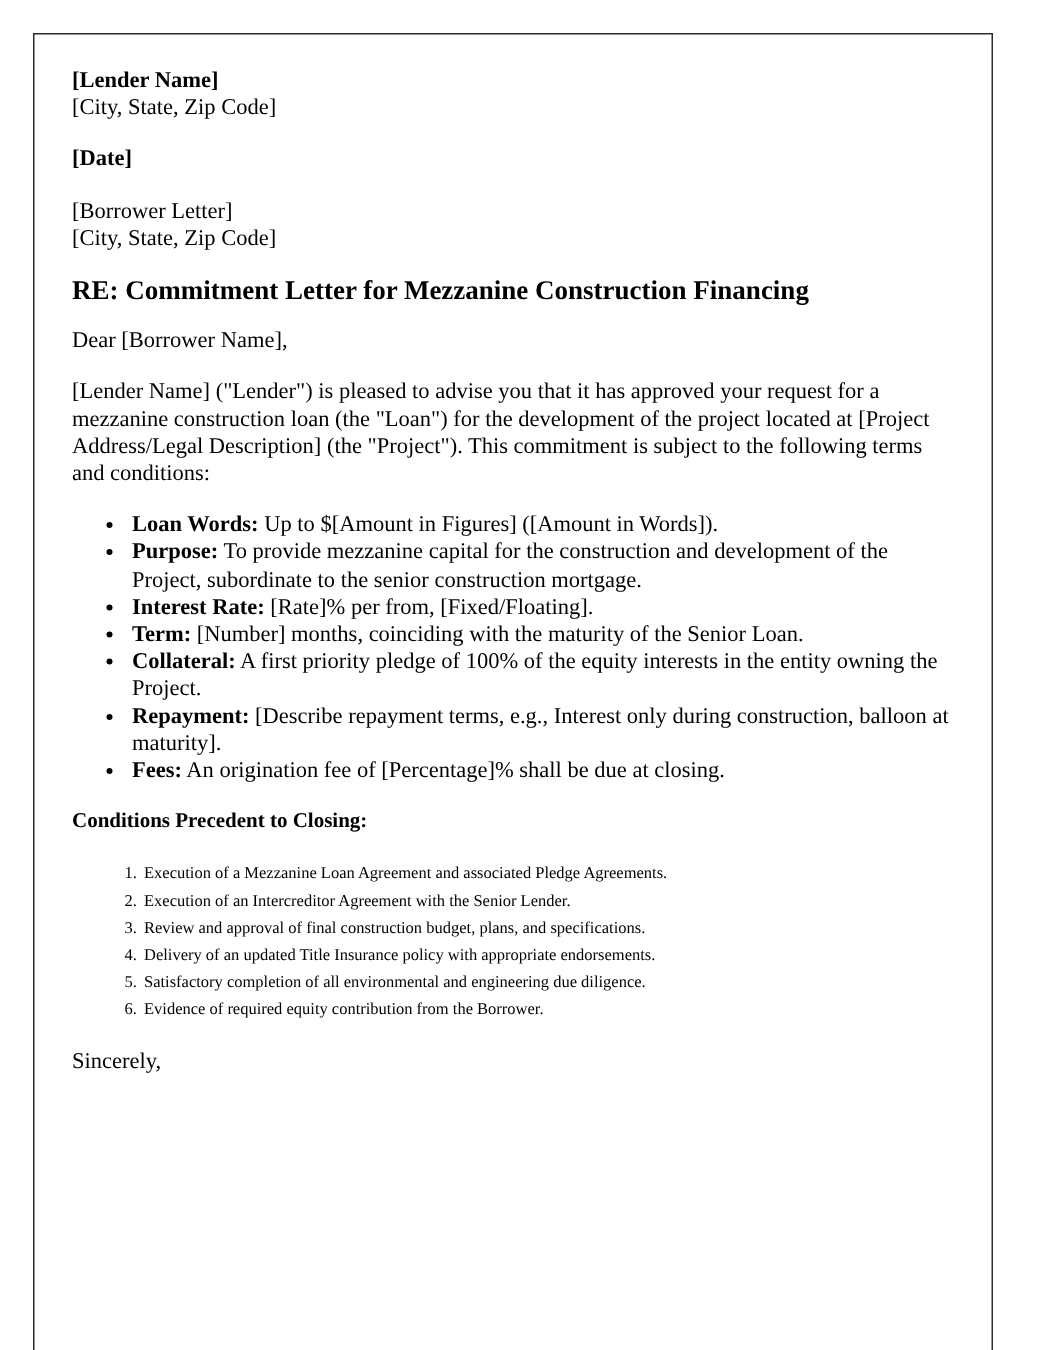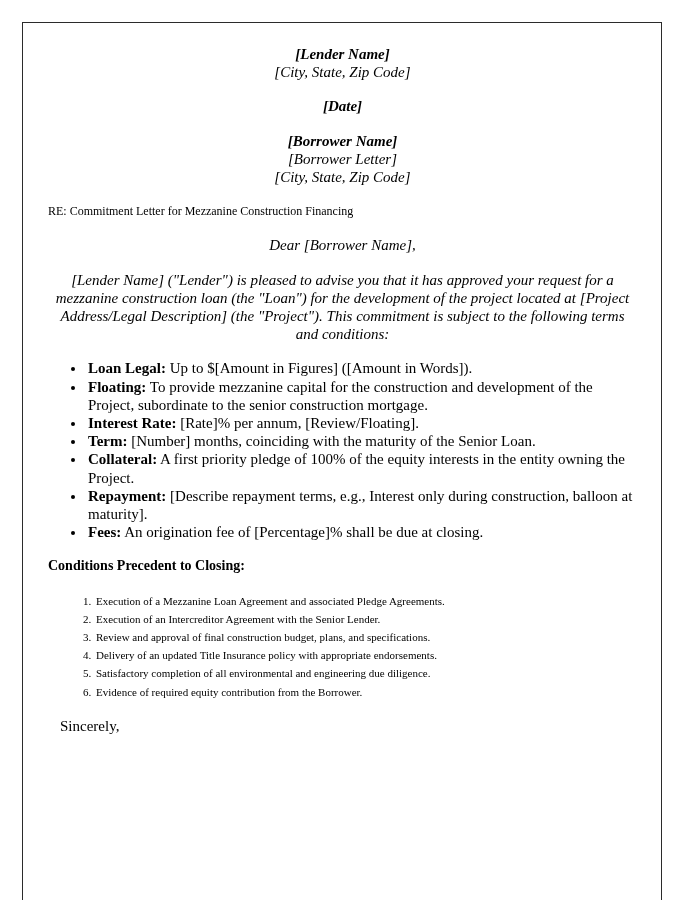--- a/index.html
+++ b/index.html
@@ -26,36 +26,35 @@
     overflow: hidden;
   }
   .page-body {
     padding: 22px 24px 0 25px;
   }
   .doc-line,
   .doc-para {
     font-size: 15px;
     line-height: 18.2px;
     margin: 0;
-    text-align: center;
-    font-style: italic;
+    text-align: left;
   }
   .doc-para {
     margin-bottom: 16px;
   }
   .addr-block {
     margin-bottom: 16px;
   }
   .strong-line {
     font-weight: bold;
   }
   .re-line {
-    font-size: 12px;
+    font-size: 18px;
     line-height: 18.2px;
-    font-weight: normal;
+    font-weight: bold;
     margin: 0 0 16px 0;
   }
   .section-heading {
     font-size: 14px;
     line-height: 18.2px;
     font-weight: bold;
     margin: 0 0 16px 0;
   }
   ul.terms-list {
     margin: 0 0 16px 0;
@@ -78,54 +77,53 @@
     line-height: 18.2px;
     margin: 0;
     padding-left: 2px;
   }
   .lead-in {
     font-weight: bold;
   }
   .closing-line {
     font-size: 15px;
     line-height: 18.2px;
-    margin: 12px;
+    margin: 0;
   }
 </style>
 </head>
 <body>
 
 <div class="page-sheet">
   <div class="page-body">
 
     <div class="addr-block">
       <div class="doc-line strong-line">[Lender Name]</div>
       <div class="doc-line">[City, State, Zip Code]</div>
     </div>
 
     <div class="addr-block">
       <div class="doc-line strong-line">[Date]</div>
     </div>
 
     <div class="addr-block">
-      <div class="doc-line strong-line">[Borrower Name]</div>
       <div class="doc-line">[Borrower Letter]</div>
       <div class="doc-line">[City, State, Zip Code]</div>
     </div>
 
     <div class="re-line">RE: Commitment Letter for Mezzanine Construction Financing</div>
 
     <div class="doc-para">Dear [Borrower Name],</div>
 
     <div class="doc-para">[Lender Name] ("Lender") is pleased to advise you that it has approved your request for a mezzanine construction loan (the "Loan") for the development of the project located at [Project Address/Legal Description] (the "Project"). This commitment is subject to the following terms and conditions:</div>
 
     <ul class="terms-list">
-        <li><span class="lead-in">Loan Legal:</span><span> Up to $[Amount in Figures] ([Amount in Words]).</span></li>
-        <li><span class="lead-in">Floating:</span><span> To provide mezzanine capital for the construction and development of the Project, subordinate to the senior construction mortgage.</span></li>
-        <li><span class="lead-in">Interest Rate:</span><span> [Rate]% per annum, [Review/Floating].</span></li>
+        <li><span class="lead-in">Loan Words:</span><span> Up to $[Amount in Figures] ([Amount in Words]).</span></li>
+        <li><span class="lead-in">Purpose:</span><span> To provide mezzanine capital for the construction and development of the Project, subordinate to the senior construction mortgage.</span></li>
+        <li><span class="lead-in">Interest Rate:</span><span> [Rate]% per from, [Fixed/Floating].</span></li>
         <li><span class="lead-in">Term:</span><span> [Number] months, coinciding with the maturity of the Senior Loan.</span></li>
         <li><span class="lead-in">Collateral:</span><span> A first priority pledge of 100% of the equity interests in the entity owning the Project.</span></li>
         <li><span class="lead-in">Repayment:</span><span> [Describe repayment terms, e.g., Interest only during construction, balloon at maturity].</span></li>
         <li><span class="lead-in">Fees:</span><span> An origination fee of [Percentage]% shall be due at closing.</span></li>
       </ul>
 
     <div class="section-heading">Conditions Precedent to Closing:</div>
 
     <ol class="conditions-list">
         <li>Execution of a Mezzanine Loan Agreement and associated Pledge Agreements.</li>

